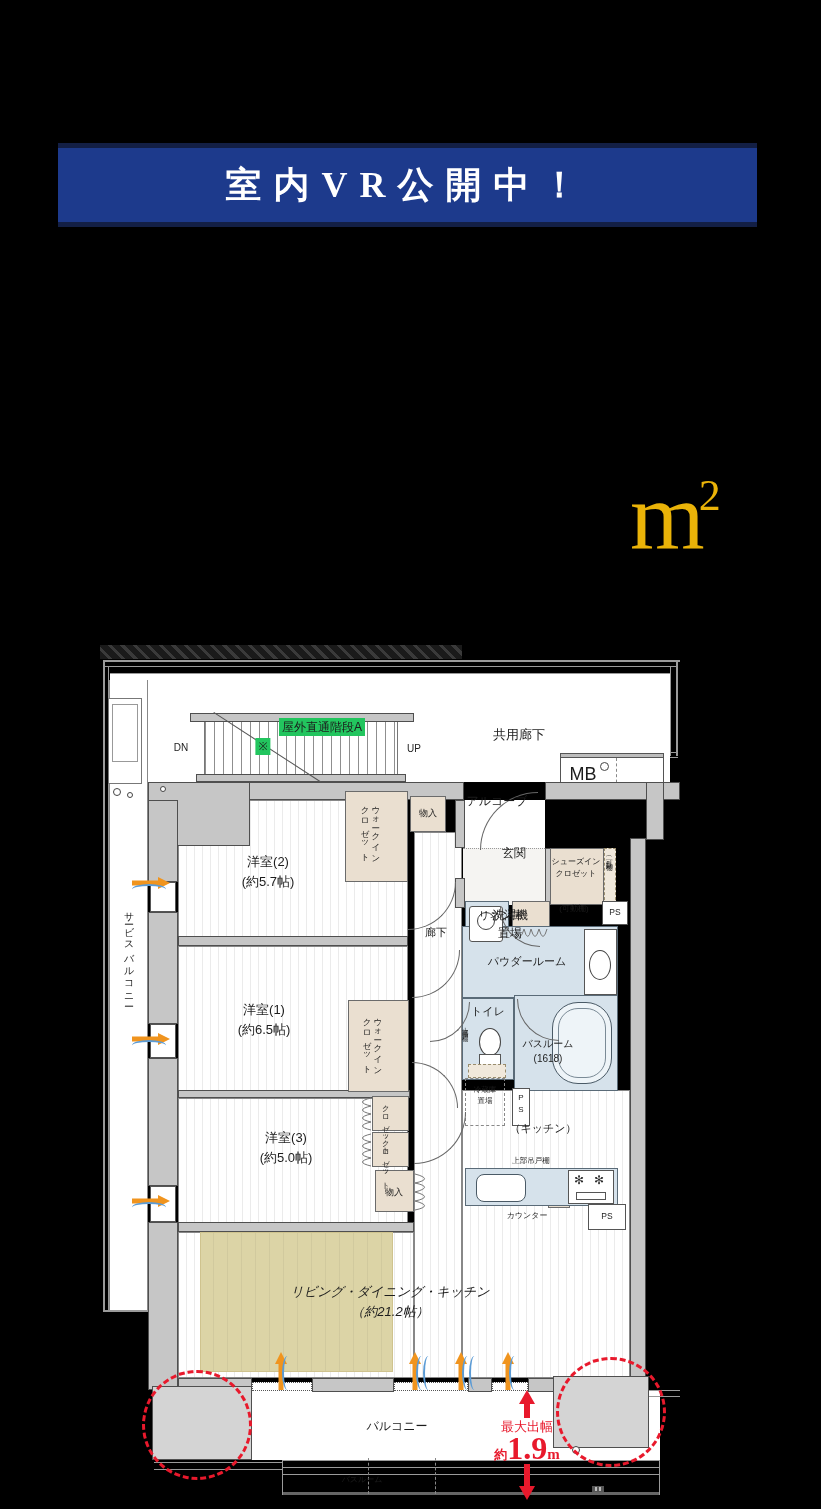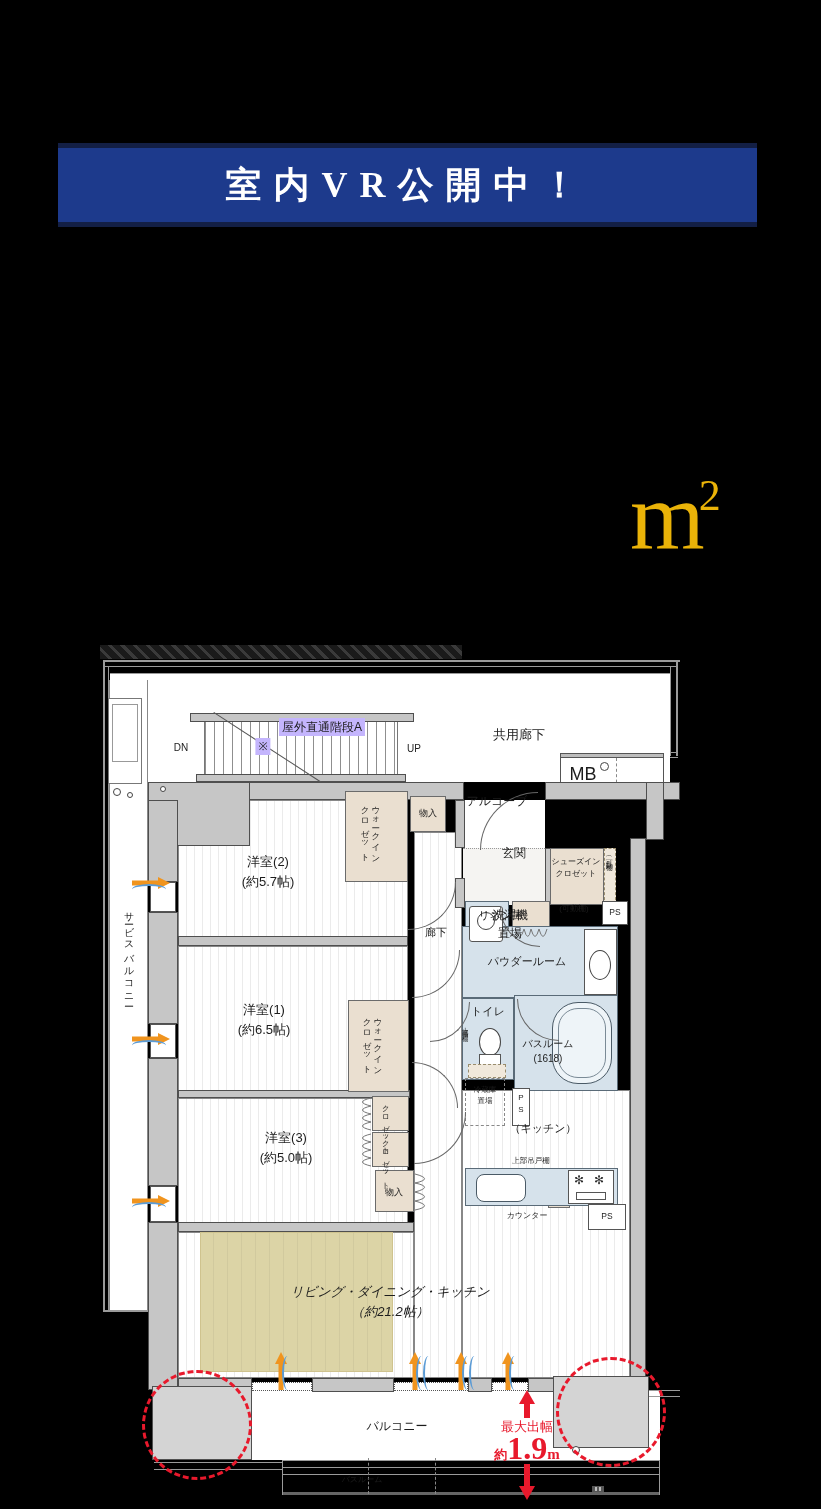--- a/index.html
+++ b/index.html
@@ -47,21 +47,21 @@
               border-bottom:12px solid #f0941e;}
   .vent .shaft{position:absolute;left:50%;top:10px;transform:translateX(-50%);
                width:5px;height:28px;background:#f0941e;}
   .vent .wv{position:absolute;top:4px;width:9px;height:34px;border-left:2px solid #5b9bd5;
             border-radius:50%;} .vent .wv.b{right:3px;} .vent .wv.c{right:-4px;}
   .vent.h{transform:rotate(90deg);}
   
   .lbl{position:absolute;transform:translateX(-50%);white-space:pre;text-align:center;
        color:#1c1c1c;line-height:1.5;z-index:40;}
   .lbl.vert{writing-mode:vertical-rl;transform:none;letter-spacing:2px;text-align:left;line-height:1.25;}
-  .lbl.wbg{background:#c4b5fd;padding:0 3px;}
+  .lbl.wbg{background:#22c55e;padding:0 3px;}
   
   .red{color:#e8192c;}
   #anno-label{position:absolute;transform:translateX(-50%);font-weight:normal;font-size:13px;z-index:45;}
   #anno-val{position:absolute;transform:translateX(-50%);display:flex;align-items:baseline;z-index:45;font-weight:bold;}
   #anno-val .p{font-size:13px;}
   #anno-val .v{font-size:32px;font-family:"Liberation Serif",serif;line-height:1;}
   #anno-val .u{font-size:15px;font-family:"Liberation Serif",serif;}
   .rhead-up{width:0;height:0;border-left:8px solid transparent;border-right:8px solid transparent;
             border-bottom:14px solid #e8192c;}
   .rhead-dn{width:0;height:0;border-left:8px solid transparent;border-right:8px solid transparent;

